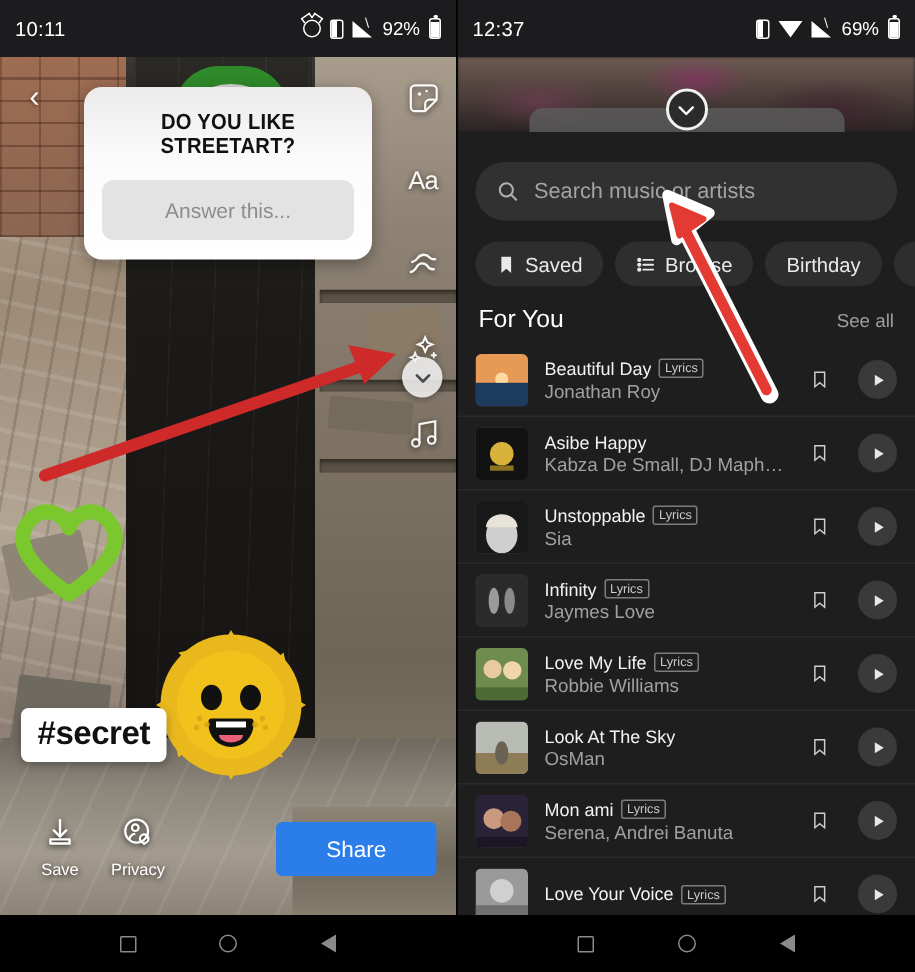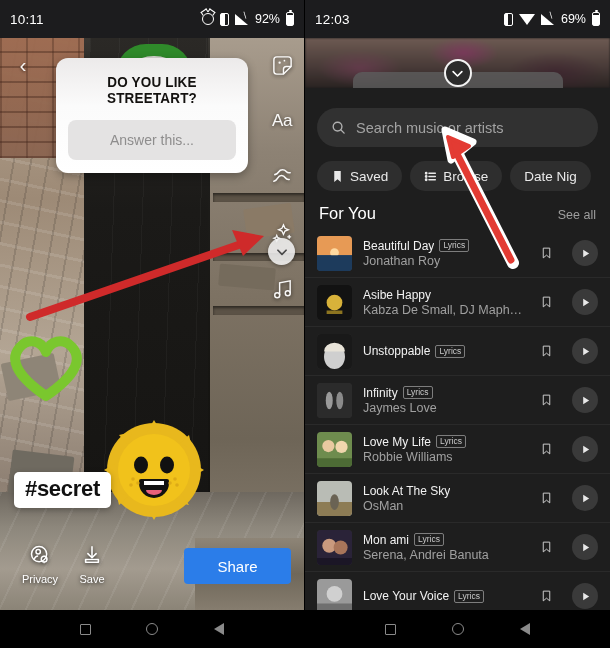--- a/index.html
+++ b/index.html
@@ -399,37 +399,37 @@
       <div class="collapse-pill">
         <svg viewBox="0 0 24 24" fill="none" stroke="currentColor" stroke-width="3" stroke-linecap="round" stroke-linejoin="round">
           <path d="M5 9l7 7 7-7"></path>
         </svg>
       </div>
 
       <div class="hashtag">#secret</div>
 
       <div class="story-bottom">
         <div class="sb-item">
+          <svg viewBox="0 0 24 24" fill="none" stroke="currentColor" stroke-width="1.7" stroke-linecap="round" stroke-linejoin="round">
+            <path d="M12 3v11"></path>
+              <path d="M7.5 10.5L12 15l4.5-4.5"></path>
+            <path d="M5 17h14v3H5z"></path>
+          </svg>
+          <div class="sb-label">Save</div>
+        </div>
+        <div class="sb-item">
           <svg viewBox="0 0 24 24" fill="none" stroke="currentColor" stroke-width="1.6">
             <circle cx="11" cy="11" r="8.3"></circle>
             <circle cx="10" cy="8.5" r="2.4"></circle>
             <path d="M5.6 17c.8-2.6 2.5-4 4.4-4"></path>
             <circle cx="16.5" cy="16.5" r="3.1"></circle>
             <path d="M16.5 12.9v1M16.5 20v1M13 16.5h1M19 16.5h1"></path>
           </svg>
           <div class="sb-label">Privacy</div>
         </div>
-        <div class="sb-item">
-          <svg viewBox="0 0 24 24" fill="none" stroke="currentColor" stroke-width="1.7" stroke-linecap="round" stroke-linejoin="round">
-            <path d="M12 3v11"></path>
-              <path d="M7.5 10.5L12 15l4.5-4.5"></path>
-            <path d="M5 17h14v3H5z"></path>
-          </svg>
-          <div class="sb-label">Save</div>
-        </div>
         <button class="share-btn">Share</button>
       </div>
 
       <svg class="arrow-left" viewBox="0 0 305 572">
         <g>
           <path d="M30 279 L250 203" stroke="#cf2a2a" stroke-width="8" stroke-linecap="round"></path>
           <path d="M264 198 L232 192 L243 218 Z" fill="#cf2a2a"></path>
         </g>
       </svg>
     </div>
@@ -443,21 +443,21 @@
         </div>
       <div class="nav-btn">
           <span class="nav-tr"></span>
         </div>
     </div>
   </div>
 
   <div class="panel right">
 
     <div class="statusbar">
-      <span class="clock">12:03</span>
+      <span class="clock">12:37</span>
       <span class="icons">
         <span class="si vibrate"></span>
         <span class="si wifi"></span>
         <span class="si sig">
             <span class="slash">∖</span>
           </span>
         <span class="batt-pct">69%</span>
         <span class="si batt-shape"></span>
       </span>
     </div>
@@ -491,20 +491,23 @@
           <div class="chip">
             <svg viewBox="0 0 24 24" fill="none" stroke="currentColor" stroke-width="2.4" stroke-linecap="round">
               <path d="M9 6h12M9 12h12M9 18h12"></path>
               <circle cx="4" cy="6" r="1.4" fill="currentColor"></circle>
                 <circle cx="4" cy="12" r="1.4" fill="currentColor"></circle>
                 <circle cx="4" cy="18" r="1.4" fill="currentColor"></circle>
             </svg>
             <span>Browse</span>
           </div>
           <div class="chip">
+            <span>Birthday</span>
+          </div>
+          <div class="chip">
             <span>Date Nig</span>
           </div>
         </div>
 
         <div class="section-head">
           <span class="section-title">For You</span>
           <span class="see-all">See all</span>
         </div>
 
         <div class="song-list">
@@ -569,20 +572,21 @@
                   <rect width="40" height="40" fill="#191919"></rect>
                   <ellipse cx="20" cy="26" rx="12" ry="14" fill="#cfcfcf"></ellipse>
                   <path d="M8 20a12 10 0 0 1 24 0Z" fill="#e8e3d8"></path>
                 </svg>
             </div>
             <div class="song-meta">
               <div class="song-title-row">
                 <span class="song-title">Unstoppable</span>
                 <span class="lyrics-badge">Lyrics</span>
               </div>
+              <div class="song-artist">Sia</div>
             </div>
             <div class="bookmark">
               <svg viewBox="0 0 24 24" fill="none" stroke="currentColor" stroke-width="1.8">
                   <path d="M6 3h12v18l-6-5-6 5Z"></path>
                 </svg>
             </div>
             <div class="play">
                 <svg viewBox="0 0 24 24" fill="currentColor">
                   <path d="M7 4l13 8-13 8Z"></path>
                 </svg>

